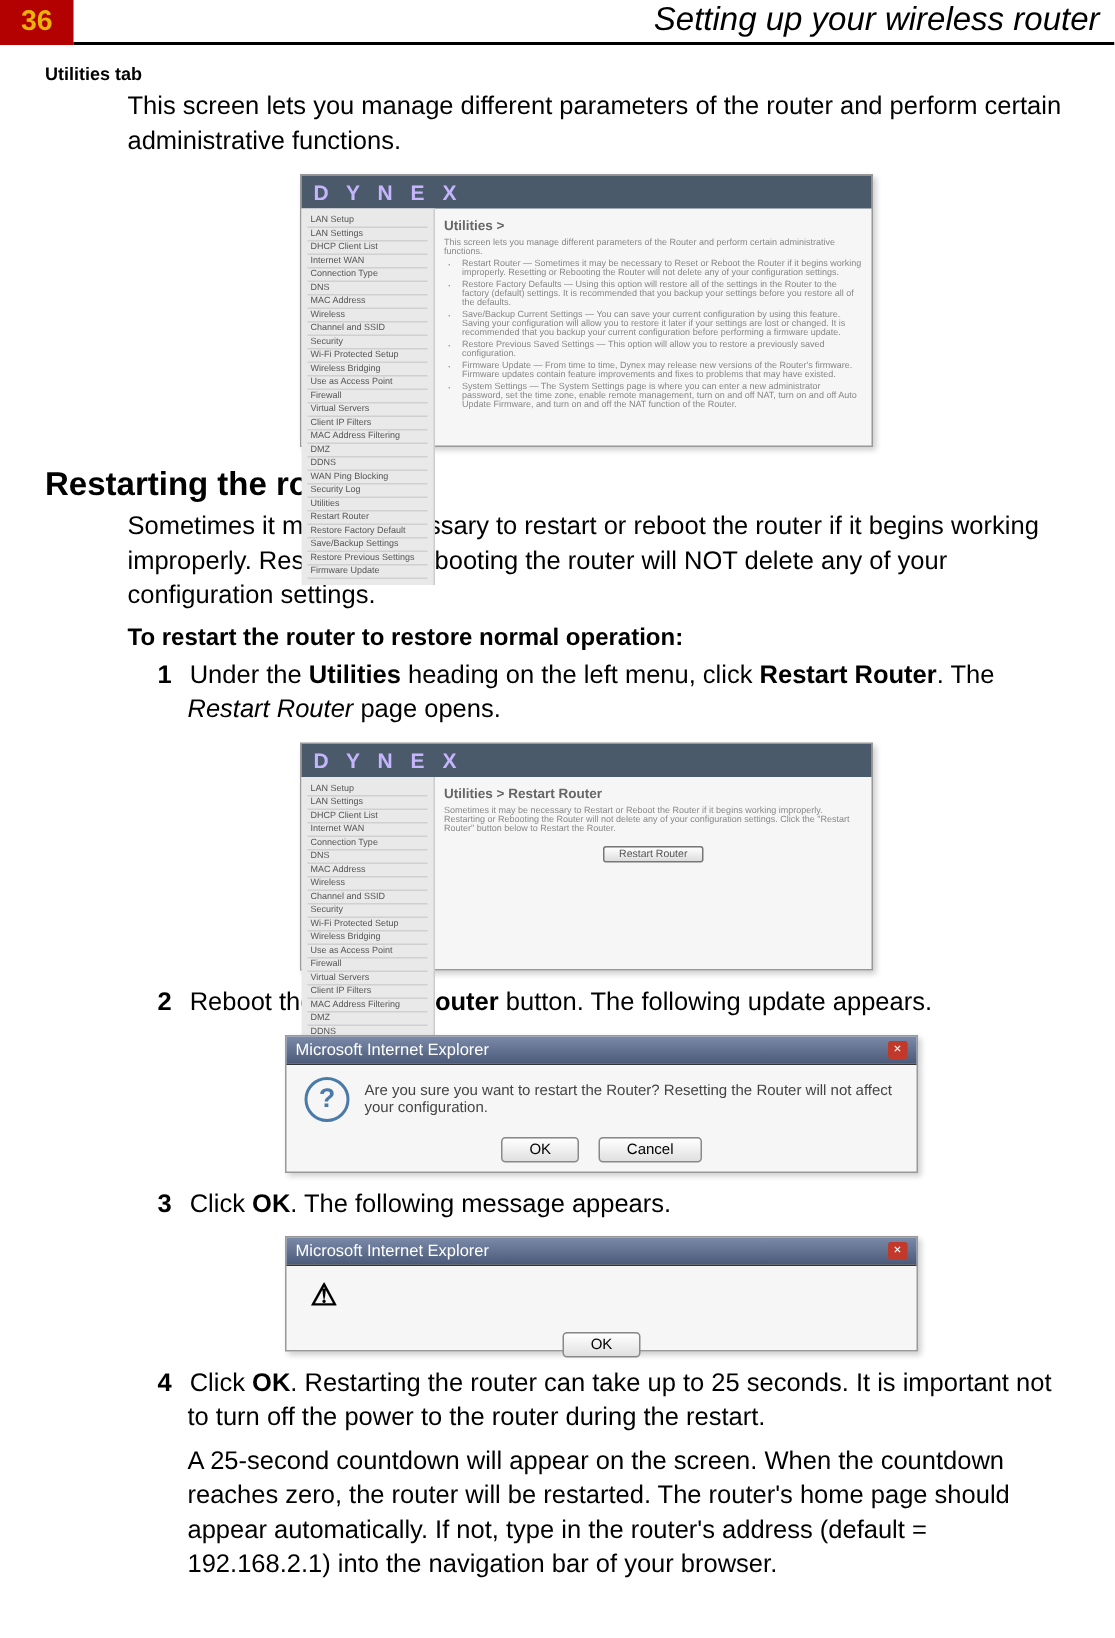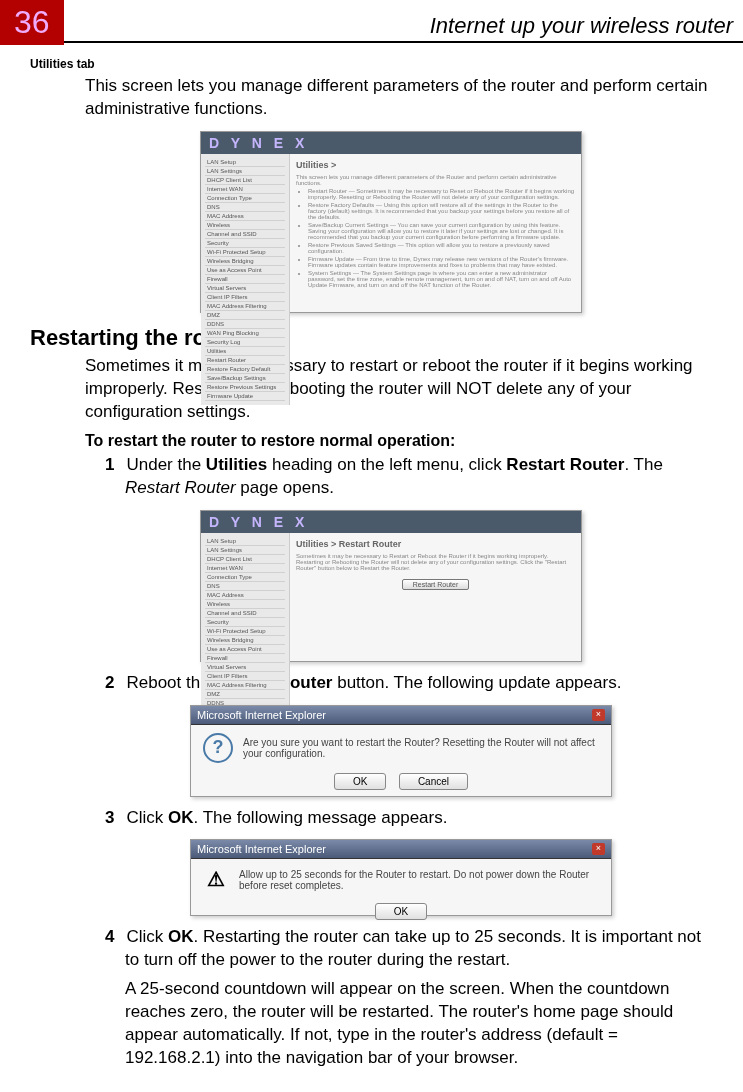--- a/index.html
+++ b/index.html
@@ -10,23 +10,23 @@
       background: #fff;
       color: #000;
     }
     .header-bar {
       display: flex;
       align-items: baseline;
       width: 100%;
     }
     .page-number {
       background: #b30000;
-      color: #f0abfc;
-      font-weight: normal;
-      font-size: 32px;
+      color: #eab308;
+      font-weight: bold;
+      font-size: 19px;
       padding: 4px 14px;
       display: inline-block;
     }
     .header-title {
       flex: 1;
       text-align: right;
       font-style: italic;
       font-size: 22px;
       padding-right: 10px;
       border-bottom: 2px solid #000;
@@ -205,21 +205,21 @@
       padding: 2px 18px;
       border-radius: 3px;
       margin: 0 4px;
     }
   </style>
 </head>
 <body>
 
 <div class="header-bar">
   <span class="page-number">36</span>
-  <span class="header-title">Internet up your wireless router</span>
+  <span class="header-title">Setting up your wireless router</span>
 </div>
 
 <div class="content">
 
   <div class="section-title">Utilities tab</div>
   <div class="body-text">This screen lets you manage different parameters of the router and perform certain administrative functions.</div>
 
   <div class="shot large" style="margin-left:170px;">
     <div class="dynex-bar">D Y N E X</div>
     <div class="shot-body">
@@ -346,21 +346,20 @@
     </li>
   </ol>
 
   <div class="shot dialog2" style="margin-left:160px;">
     <div class="dialog-title">
       <span>Microsoft Internet Explorer</span>
       <span class="dialog-close">×</span>
     </div>
     <div class="dialog-body">
       <div class="dialog-icon warn">⚠</div>
-      <div>Allow up to 25 seconds for the Router to restart. Do not power down the Router before reset completes.</div>
     </div>
     <div class="dialog-buttons">
       <span class="dialog-btn">OK</span>
     </div>
   </div>
 
   <ol class="steps">
     <li>
       <span class="num">4</span><span>Click </span><span class="bold">OK</span><span>. Restarting the router can take up to 25 seconds. It is important not to turn off the power to the router during the restart.</span>
       <div style="margin-top:6px;text-indent:0;">A 25-second countdown will appear on the screen. When the countdown reaches zero, the router will be restarted. The router's home page should appear automatically. If not, type in the router's address (default = 192.168.2.1) into the navigation bar of your browser.</div>

